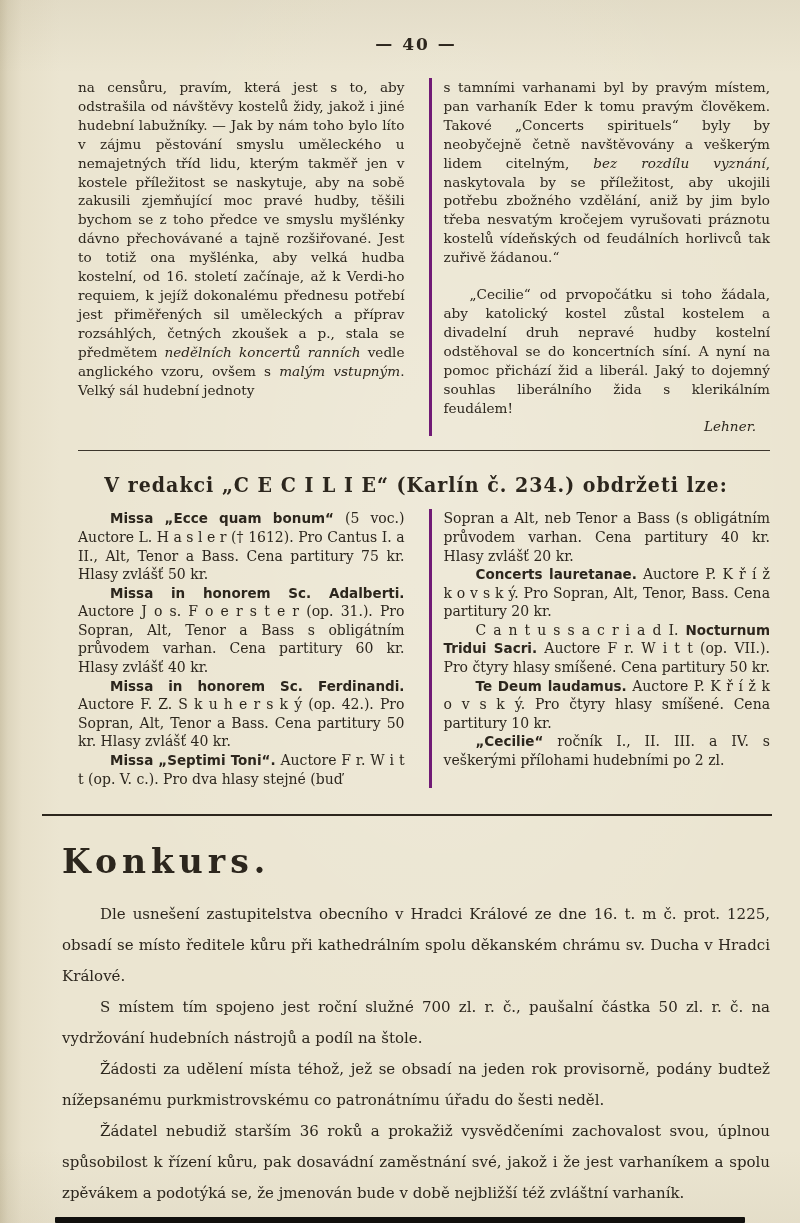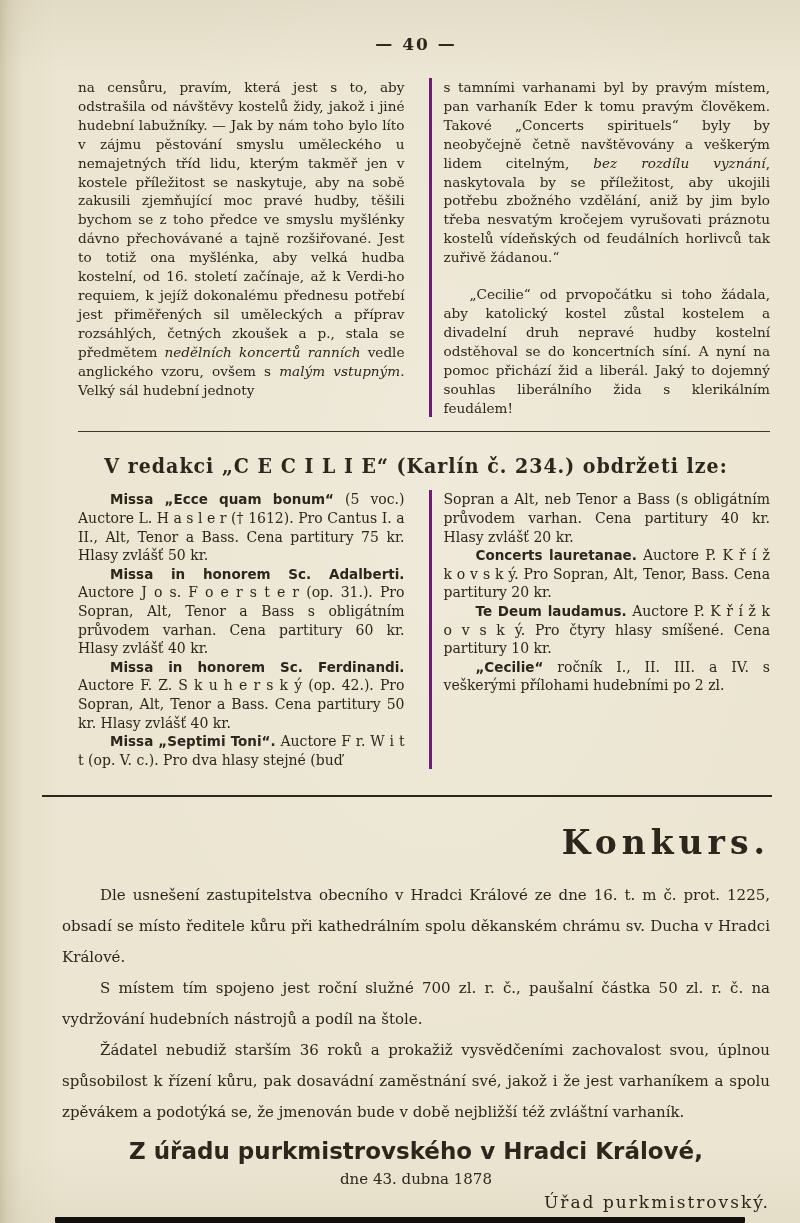--- a/index.html
+++ b/index.html
@@ -39,21 +39,21 @@
     font-family:"DejaVu Serif",serif;letter-spacing:1px;transform:scaleY(1.08);
   }
   .catalog{margin-top:14px;font-size:14px;line-height:18.6px;}
   .cat-item{margin:0;text-align:justify;}
   .cat-item.indent{text-indent:32px;}
   .cat-title{font-family:"DejaVu Sans","Liberation Sans",sans-serif;font-weight:bold;font-size:13.5px;}
 
   
   .rule-heavy{border:none;border-top:2.5px solid #2c261d;margin:26px 0 0 -20px;width:730px;}
   .konkurs-title{
-    text-align:right;margin-top:26px;font-size:33px;font-weight:bold;
+    text-align:left;margin-top:26px;font-size:33px;font-weight:bold;
     letter-spacing:5px;font-family:"DejaVu Serif",serif;
   }
   .konkurs-body{margin-top:18px;font-size:15px;line-height:31px;text-align:justify;}
   .konkurs-body p{margin:0;text-indent:38px;}
   .office-line{
     text-align:center;margin-top:10px;font-size:23px;font-weight:bold;
     font-family:"DejaVu Sans","Liberation Sans",sans-serif;
   }
   .date-line{text-align:center;margin-top:6px;font-size:15px;}
   .office-signature{
@@ -82,48 +82,51 @@
 
   <div class="page-number">— 40 —</div>
 
   <div class="twocol article">
     <div class="col col-left">
       <p><span>na censůru, pravím, která jest s to, aby odstrašila od návštěvy kostelů židy, jakož i jiné hudební labužníky. — Jak by nám toho bylo líto v zájmu pěstování smyslu uměleckého u nemajetných tříd lidu, kterým takměř jen v kostele příležitost se naskytuje, aby na sobě zakusili zjemňující moc pravé hudby, těšili bychom se z toho předce ve smyslu myšlénky dávno přechovávané a tajně rozšiřované. Jest to totiž ona myšlénka, aby velká hudba kostelní, od 16. století začínaje, až k Verdi-ho requiem, k jejíž dokonalému přednesu potřebí jest přiměřených sil uměleckých a příprav rozsáhlých, četných zkoušek a p., stala se předmětem </span><i>nedělních koncertů ranních</i><span> vedle anglického vzoru, ovšem s </span><i>malým vstupným</i><span>. Velký sál hudební jednoty</span></p>
     </div>
     <div class="col col-right">
       <p><span>s tamními varhanami byl by pravým místem, pan varhaník Eder k tomu pravým člověkem. Takové „Concerts spirituels“ byly by neobyčejně četně navštěvovány a veškerým lidem citelným, </span><i>bez rozdílu vyznání</i><span>, naskytovala by se příležitost, aby ukojili potřebu zbožného vzdělání, aniž by jim bylo třeba nesvatým kročejem vyrušovati práznotu kostelů vídeňských od feudálních horlivců tak zuřivě žádanou.“</span></p>
       <p class="indent"><span>„Cecilie“ od prvopočátku si toho žádala, aby katolický kostel zůstal kostelem a divadelní druh nepravé hudby kostelní odstěhoval se do koncertních síní. A nyní na pomoc přichází žid a liberál. Jaký to dojemný souhlas liberálního žida s klerikálním feudálem!</span>
+        <span class="signature">Lehner.</span>
       </p>
     </div>
   </div>
 
   <hr class="rule-thin">
 
   <div class="catalog-heading">V redakci „C E C I L I E“ (Karlín č. 234.) obdržeti lze:</div>
 
   <div class="twocol catalog">
     <div class="col col-left">
       <p class="cat-item indent"><b class="cat-title">Missa „Ecce quam bonum“</b><span> (5 voc.) Auctore L. H a s l e r († 1612). Pro Cantus I. a II., Alt, Tenor a Bass. Cena partitury 75 kr. Hlasy zvlášť 50 kr.</span></p>
       <p class="cat-item indent"><b class="cat-title">Missa in honorem Sc. Adalberti.</b><span> Auctore J o s. F o e r s t e r (op. 31.). Pro Sopran, Alt, Tenor a Bass s obligátním průvodem varhan. Cena partitury 60 kr. Hlasy zvlášť 40 kr.</span></p>
       <p class="cat-item indent"><b class="cat-title">Missa in honorem Sc. Ferdinandi.</b><span> Auctore F. Z. S k u h e r s k ý (op. 42.). Pro Sopran, Alt, Tenor a Bass. Cena partitury 50 kr. Hlasy zvlášť 40 kr.</span></p>
       <p class="cat-item indent"><b class="cat-title">Missa „Septimi Toni“.</b><span> Auctore F r. W i t t (op. V. c.). Pro dva hlasy stejné (buď</span></p>
     </div>
     <div class="col col-right">
       <p class="cat-item"><span>Sopran a Alt, neb Tenor a Bass (s obligátním průvodem varhan. Cena partitury 40 kr. Hlasy zvlášť 20 kr.</span></p>
       <p class="cat-item indent"><b class="cat-title">Concerts lauretanae.</b><span> Auctore P. K ř í ž k o v s k ý. Pro Sopran, Alt, Tenor, Bass. Cena partitury 20 kr.</span></p>
+      <p class="cat-item indent"><span>C a n t u s  s a c r i  a d I. </span><b class="cat-title">Nocturnum Tridui Sacri.</b><span> Auctore F r. W i t t (op. VII.). Pro čtyry hlasy smíšené. Cena partitury 50 kr.</span></p>
       <p class="cat-item indent"><b class="cat-title">Te Deum laudamus.</b><span> Auctore P. K ř í ž k o v s k ý. Pro čtyry hlasy smíšené. Cena partitury 10 kr.</span></p>
       <p class="cat-item indent"><b class="cat-title">„Cecilie“</b><span> ročník I., II. III. a IV. s veškerými přílohami hudebními po 2 zl.</span></p>
     </div>
   </div>
 
   <hr class="rule-heavy">
   <div class="konkurs-title">Konkurs.</div>
   <div class="konkurs-body">
     <p>Dle usnešení zastupitelstva obecního v Hradci Králové ze dne 16. t. m č. prot. 1225, obsadí se místo ředitele kůru při kathedrálním spolu děkanském chrámu sv. Ducha v Hradci Králové.</p>
     <p>S místem tím spojeno jest roční služné 700 zl. r. č., paušalní částka 50 zl. r. č. na vydržování hudebních nástrojů a podíl na štole.</p>
+    <p>Žádosti za udělení místa téhož, jež se obsadí na jeden rok provisorně, podány budtež nížepsanému purkmistrovskému co patronátnímu úřadu do šesti neděl.</p>
     <p>Žádatel nebudiž starším 36 roků a prokažiž vysvědčeními zachovalost svou, úplnou spůsobilost k řízení kůru, pak dosavádní zaměstnání své, jakož i že jest varhaníkem a spolu zpěvákem a podotýká se, že jmenován bude v době nejbližší též zvláštní varhaník.</p>
   </div>
   <div class="office-line">Z úřadu purkmistrovského v Hradci Králové,</div>
   <div class="date-line">dne 43. dubna 1878</div>
   <div class="office-signature">Úřad purkmistrovský.</div>
 
   <hr class="rule-foot">
   <div class="supplement-line">
     <span class="manicule left-of">☛</span><span>S hudební přílohou č. 5.</span><span class="manicule right-of">☚</span>
   </div>

